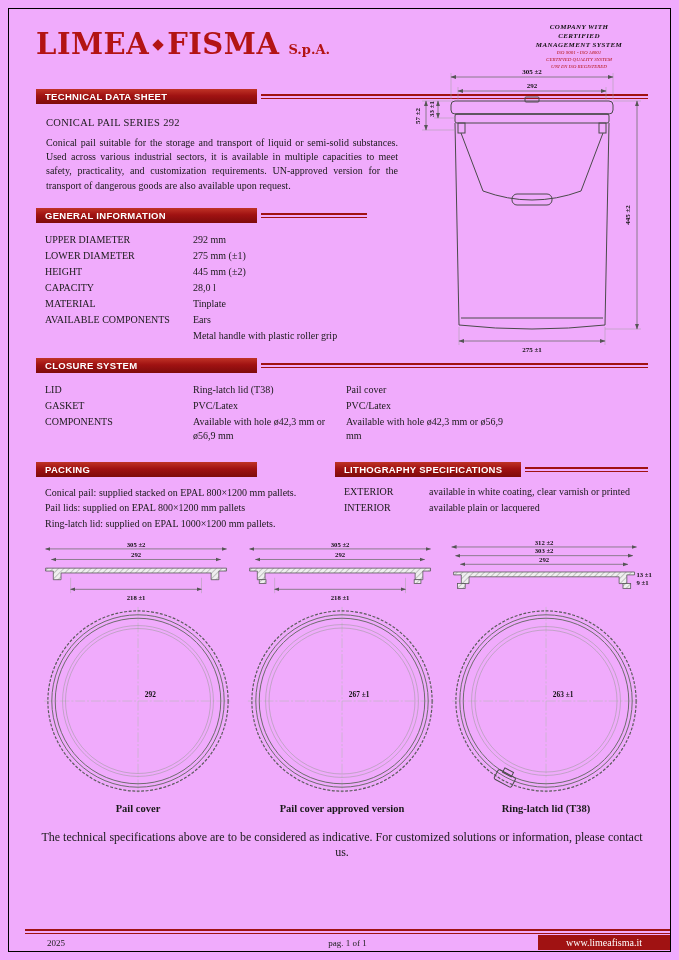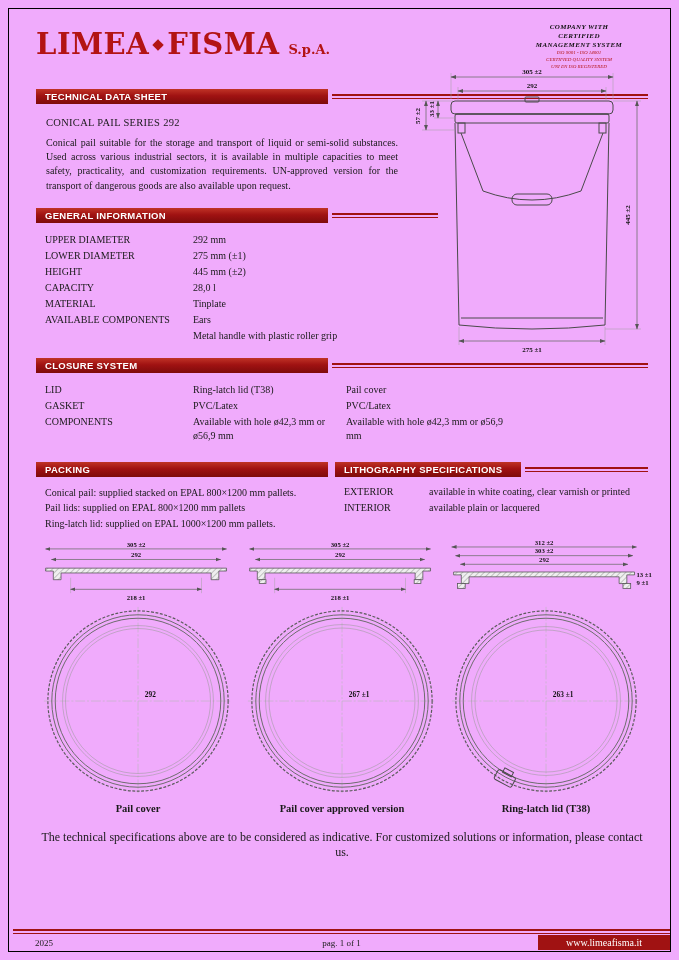--- a/index.html
+++ b/index.html
@@ -13,21 +13,21 @@
   .logo { margin-top:6px; white-space:nowrap; }
   .logo-main { font-family:"DejaVu Serif", serif; font-weight:bold; font-size:29px; color:var(--brand-red,#b31414); letter-spacing:.5px; }
   .logo-sep { font-size:15px; vertical-align:5px; margin:0 3px; }
   .logo-suffix { font-family:"DejaVu Serif", serif; font-weight:bold; font-size:13px; color:var(--brand-red,#b31414); margin-left:5px; }
   .cert { width:138px; text-align:center; margin-top:2px;font-style:italic; }
   .cert-title { font-size:7px; font-weight:bold; letter-spacing:.4px; line-height:1.3; color:#111; }
   .cert-detail { font-size:5px; color:var(--brand-red,#b31414); line-height:1.35; }
 
   
   .secbar { display:flex; align-items:stretch; height:15px; }
-  .secbar .label { width:292px; background:linear-gradient(180deg,#c03326 0%, #a01212 45%, #7e0b0b 100%); color:#fff; font-family:"Liberation Sans", sans-serif; font-weight:bold; font-size:9.5px; letter-spacing:.3px; display:flex; align-items:center; padding:0 9px; }
+  .secbar .label { width:221px; background:linear-gradient(180deg,#c03326 0%, #a01212 45%, #7e0b0b 100%); color:#fff; font-family:"Liberation Sans", sans-serif; font-weight:bold; font-size:9.5px; letter-spacing:.3px; display:flex; align-items:center; padding:0 9px; }
   .secbar.narrow .label { width:186px; }
   .secbar .rules { flex:1; align-self:center; height:5px; border-top:2px solid var(--bar-red,#a01212); border-bottom:1px solid var(--bar-red,#a01212); margin-left:4px; }
   .secbar .rules.short { flex:0 0 106px; }
 
   .mt-tech { margin-top:12px; }
   .product-title { font-size:10.5px; letter-spacing:.3px; margin:13px 0 0 10px; }
   .description { width:352px; font-size:10px; line-height:1.42; margin:8px 0 0 10px; text-align:justify; }
 
   .kv { display:grid; grid-template-columns:148px 1fr; row-gap:2px; font-size:10px; line-height:1.4; margin:10px 0 0 9px; width:370px; }
   .kv3 { display:grid; grid-template-columns:148px 153px 1fr; row-gap:2px; font-size:10px; line-height:1.4; margin:10px 0 0 9px; padding-right:140px; }
@@ -56,21 +56,21 @@
   .circle-svg circle { fill:none; stroke:#6a6a6a; stroke-width:1; }
   .circle-svg .crimp { stroke-dasharray:3 1.6; stroke-width:1.2; stroke:#5a5a5a; }
   .circle-svg .thin { stroke-width:.55; stroke:#9a9a9a; }
   .cl { stroke:#b8b8b8; stroke-width:.6; stroke-dasharray:10 2 2 2; }
   .circle-svg text { font-size:7.5px; }
   .lid-caption { text-align:center; font-weight:bold; font-size:10.5px; margin-top:6px; }
 
   .note { text-align:center; font-size:12px; margin-top:16px; }
 
   
-  .footer { position:absolute; left:4px; right:0; bottom:0; }
+  .footer { position:absolute; left:16px; right:0; bottom:0; }
   .footer-rules { height:5px; border-top:2px solid var(--bar-red,#a01212); border-bottom:1px solid var(--bar-red,#a01212); }
   .footer-row { position:relative; height:17px; display:flex; align-items:center; }
   .footer-year { margin-left:22px; font-size:9px; color:#222; }
   .footer-page { position:absolute; left:50%; transform:translateX(-50%); font-size:9px; color:#222; }
   .footer-site { position:absolute; right:0; top:1px; bottom:1px; background:var(--bar-red,#a01212); color:#fff; display:flex; align-items:center; padding:0 28px; font-size:10px; }
 </style>
 </head>
 <body>
 
 <svg width="0" height="0" style="position:absolute">

